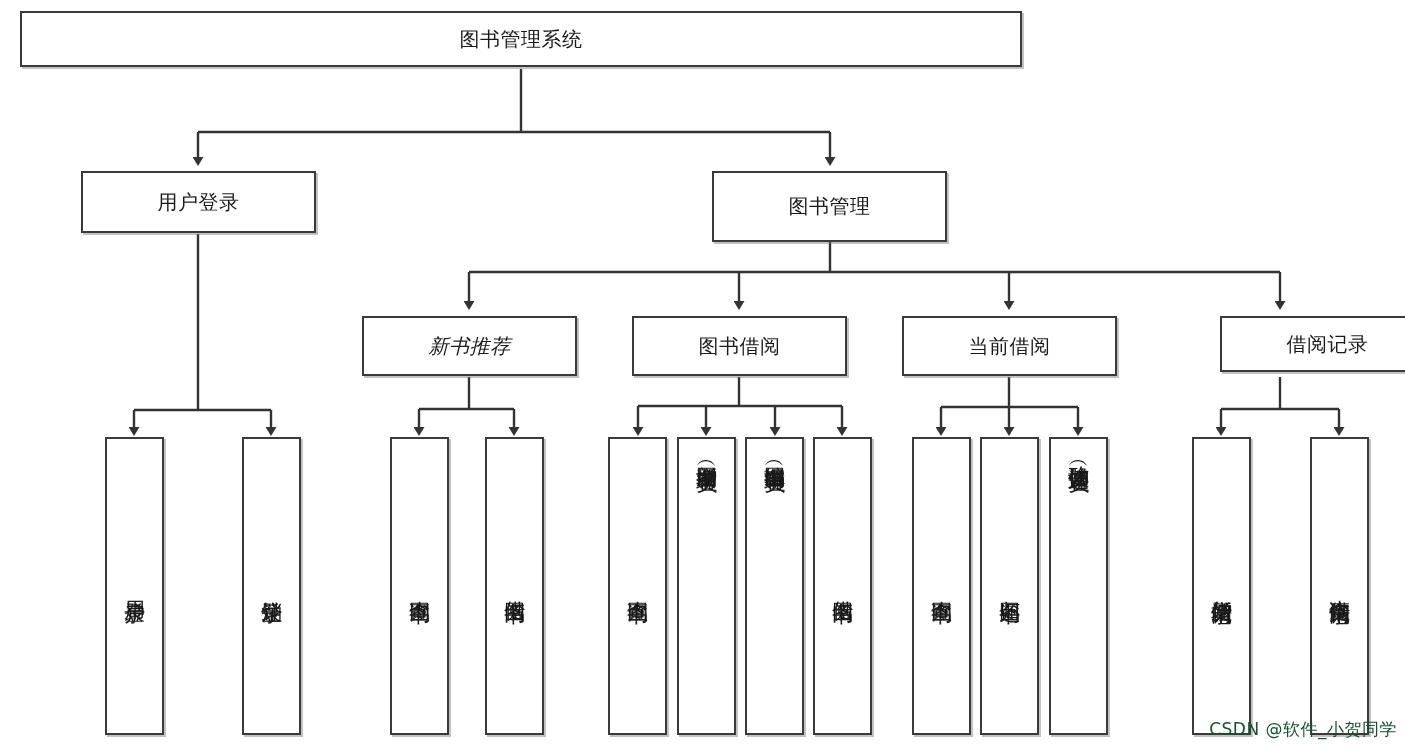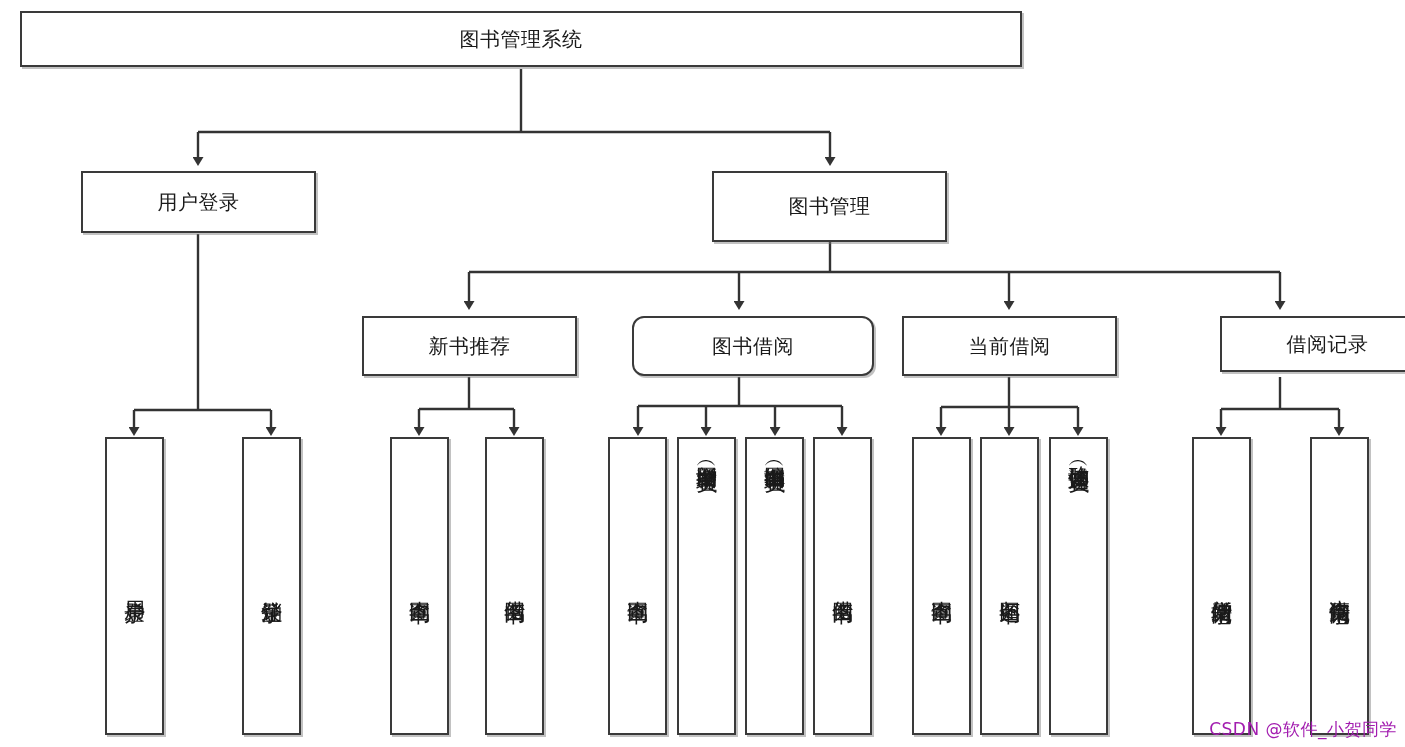--- a/index.html
+++ b/index.html
@@ -57,21 +57,21 @@
   }
   .node.vertical.centered {
     align-items: center;
     padding-top: 0;
   }
   .watermark {
     position: absolute;
     right: 8px;
     bottom: 6px;
     font-size: 17px;
-    color: #a21caf;
+    color: #14532d;
     letter-spacing: 0.5px;
     white-space: nowrap;
   }
 </style>
 </head>
 <body>
 
 <div id="canvas">
 
   <svg class="edges" viewBox="0 0 1405 747">
@@ -128,24 +128,24 @@
     <span class="label">图书管理系统</span>
   </div>
 
   <div class="node" style="left:81px; top:171px; width:235px; height:62px;">
     <span class="label">用户登录</span>
   </div>
   <div class="node" style="left:712px; top:171px; width:235px; height:71px;">
     <span class="label">图书管理</span>
   </div>
 
-  <div class="node" style="left:362px; top:316px; width:215px; height:60px;">
+  <div class="node" style="left:362px; top:316px; width:215px; height:60px;font-style:italic;">
     <span class="label">新书推荐</span>
   </div>
-  <div class="node" style="left:632px; top:316px; width:242px; height:60px;border-radius:12px;">
+  <div class="node" style="left:632px; top:316px; width:215px; height:60px;">
     <span class="label">图书借阅</span>
   </div>
   <div class="node" style="left:902px; top:316px; width:215px; height:60px;">
     <span class="label">当前借阅</span>
   </div>
   <div class="node" style="left:1220px; top:316px; width:215px; height:56px;">
     <span class="label">借阅记录</span>
   </div>
 
   <div class="node vertical centered" style="left:105px; top:437px; width:59px; height:298px;">

